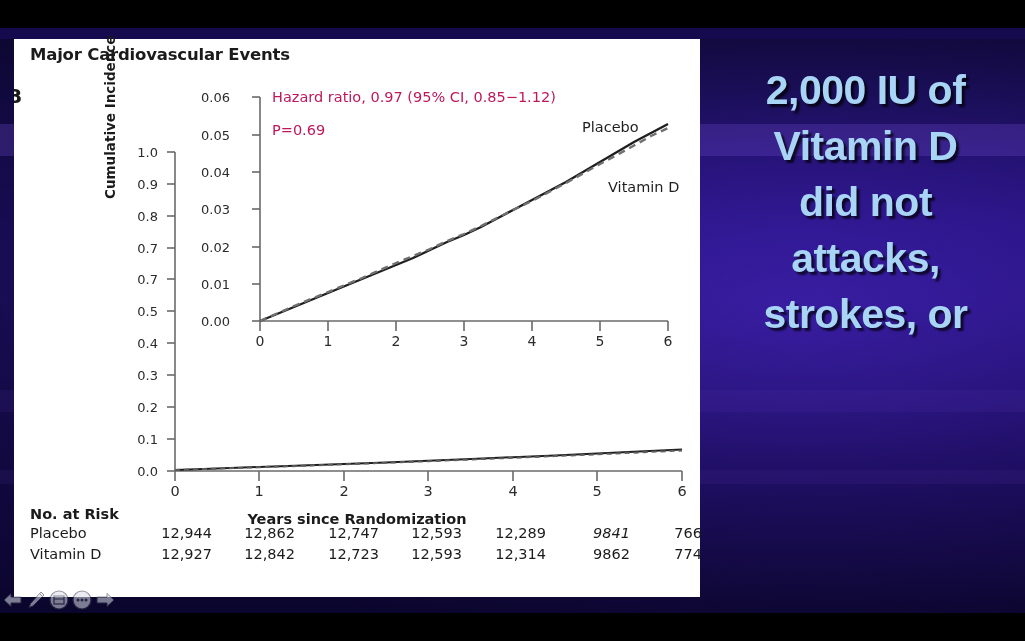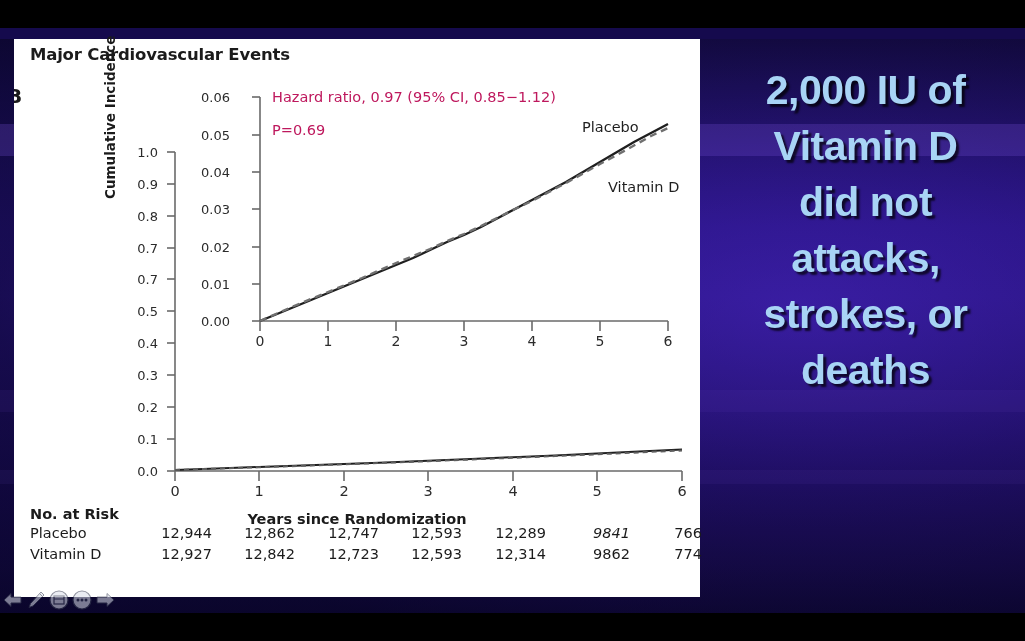--- a/index.html
+++ b/index.html
@@ -330,21 +330,20 @@
       </div>
     </div>
   </div>
 
   <div id="headline">
     <span class="hl-line">2,000 IU of</span>
     <span class="hl-line">Vitamin D</span>
     <span class="hl-line">did not</span>
     <span class="hl-line">attacks,</span>
     <span class="hl-line">strokes, or</span>
-    <span class="hl-line">deaths</span>
   </div>
 
   <div id="toolbar">
     <div class="tb-btn" title="Previous">
       <svg width="22" height="22" viewBox="0 0 22 22">
         <polygon points="2,11 9,4.5 9,8 19,8 19,14 9,14 9,17.5" fill="#d9dde8" stroke="#3a3f55" stroke-width="1"></polygon>
       </svg>
     </div>
     <div class="tb-btn" title="Pen">
       <svg width="22" height="22" viewBox="0 0 22 22">

